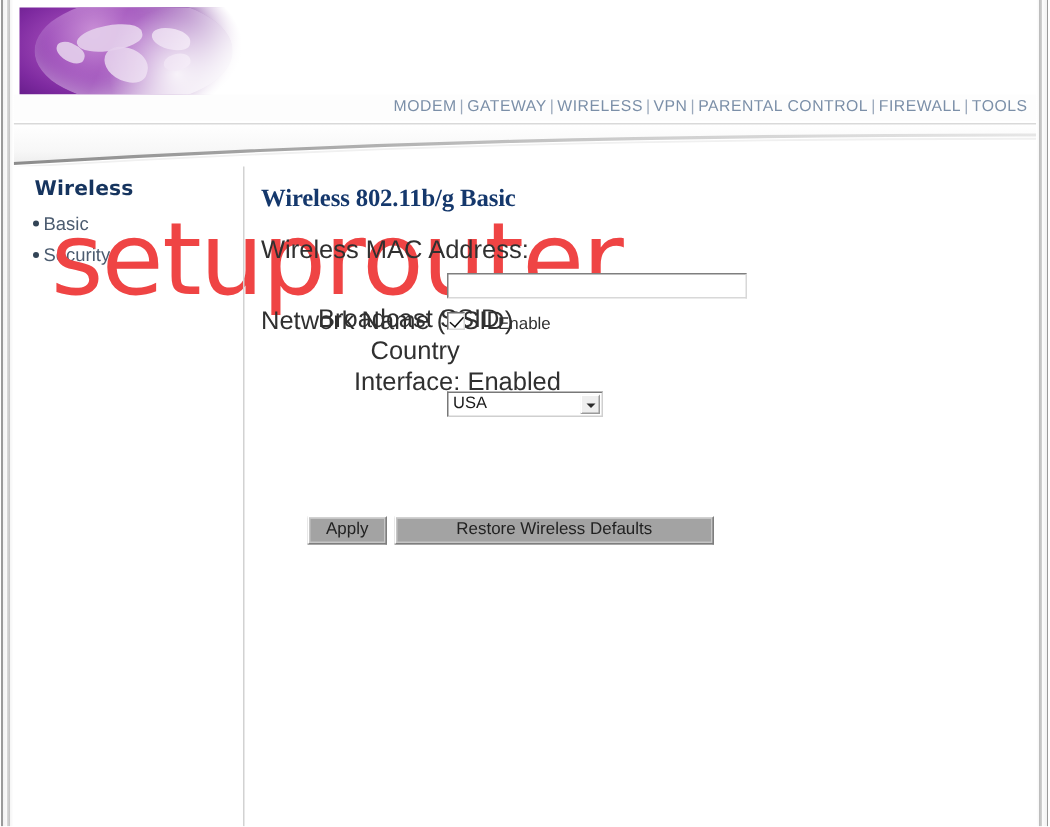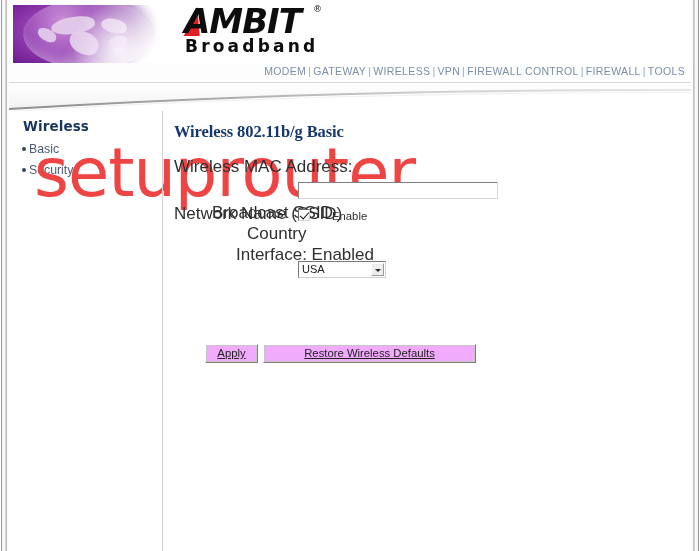--- a/index.html
+++ b/index.html
@@ -347,21 +347,21 @@
   }
   .sel .arrowbtn::after {
     content: "";
     position: absolute;
     left: 2.5px; top: 5px;
     width: 0; height: 0;
     border-left: 3px solid transparent;
     border-right: 3px solid transparent;
     border-top: 3px solid #2a2a2a;
   }
-  .sel.country { width: 88px; margin-top: 35px; }
+  .sel.country { width: 104px; margin-top: 35px; }
   .sel.channel { width: 41px; }
 
   .sideinfo {
     font-size: 11.3px;
     color: #303030;
     margin-left: 10px;
     white-space: nowrap;
     vertical-align: middle;
   }
   .statictext {
@@ -372,32 +372,31 @@
 
   .btnrow {
     position: absolute;
     left: 0; top: 185px;
   }
   button.btn {
     position: absolute;
     top: 0;
     height: 19px;
     box-sizing: border-box;
-    background: #f0abfc;
+    background: #a3a3a3;
     border: 1px solid #ffffff;
     border-right-color: #7e7e7e;
     border-bottom-color: #7e7e7e;
     box-shadow: 0 0 0 1px #c6c6c6 inset;
     font-family: "Liberation Sans", sans-serif;
     font-size: 11.3px;
     color: #222222;
     cursor: pointer;
     padding: 0;
     line-height: 17px;
-    text-decoration: underline;
   }
   button.btn.apply { left: 42px; width: 53px; }
   button.btn.restore { left: 100px; width: 213px; }
 </style>
 </head>
 <body>
 
 <div id="page">
 
   <div class="edge-left"></div>
@@ -408,34 +407,26 @@
     <div id="globe">
       <div class="globe-sphere"></div>
       <div class="landmass" style="left:38px;  top:12px; width:44px; height:17px; transform:rotate(-12deg);"></div>
       <div class="landmass" style="left:56px;  top:27px; width:30px; height:22px; transform:rotate(16deg);"></div>
       <div class="landmass" style="left:88px;  top:14px; width:26px; height:14px; transform:rotate(8deg);"></div>
       <div class="landmass" style="left:24px;  top:24px; width:20px; height:12px; transform:rotate(22deg);"></div>
       <div class="landmass" style="left:96px;  top:31px; width:18px; height:11px; transform:rotate(-18deg);"></div>
       <div class="haze"></div>
     </div>
 
-    <div id="logo">
-      <div class="ambit-row">
-        <span class="redtri"></span>
-        <span class="ambit-text">AMBIT</span>
-        <span class="reg">®</span>
-      </div>
-      <div class="broadband">Broadband</div>
-    </div>
 
   </div>
 
   <div id="nav">
     <div class="inner">
-      <a href="#">MODEM</a><span class="sep">|</span><a href="#">GATEWAY</a><span class="sep">|</span><a href="#">WIRELESS</a><span class="sep">|</span><a href="#">VPN</a><span class="sep">|</span><a href="#">FIREWALL CONTROL</a><span class="sep">|</span><a href="#">FIREWALL</a><span class="sep">|</span><a href="#">TOOLS</a>
+      <a href="#">MODEM</a><span class="sep">|</span><a href="#">GATEWAY</a><span class="sep">|</span><a href="#">WIRELESS</a><span class="sep">|</span><a href="#">VPN</a><span class="sep">|</span><a href="#">PARENTAL CONTROL</a><span class="sep">|</span><a href="#">FIREWALL</a><span class="sep">|</span><a href="#">TOOLS</a>
     </div>
   </div>
 
   <div id="swoosh">
     <svg width="682" height="30" viewBox="0 0 682 30" preserveAspectRatio="none">
       <defs>
         <linearGradient id="swGrad" x1="0" y1="0" x2="1" y2="0">
           <stop offset="0" stop-color="#8c8c8c"></stop>
           <stop offset="0.25" stop-color="#a5a5a5"></stop>
           <stop offset="0.62" stop-color="#cfcfcf"></stop>

